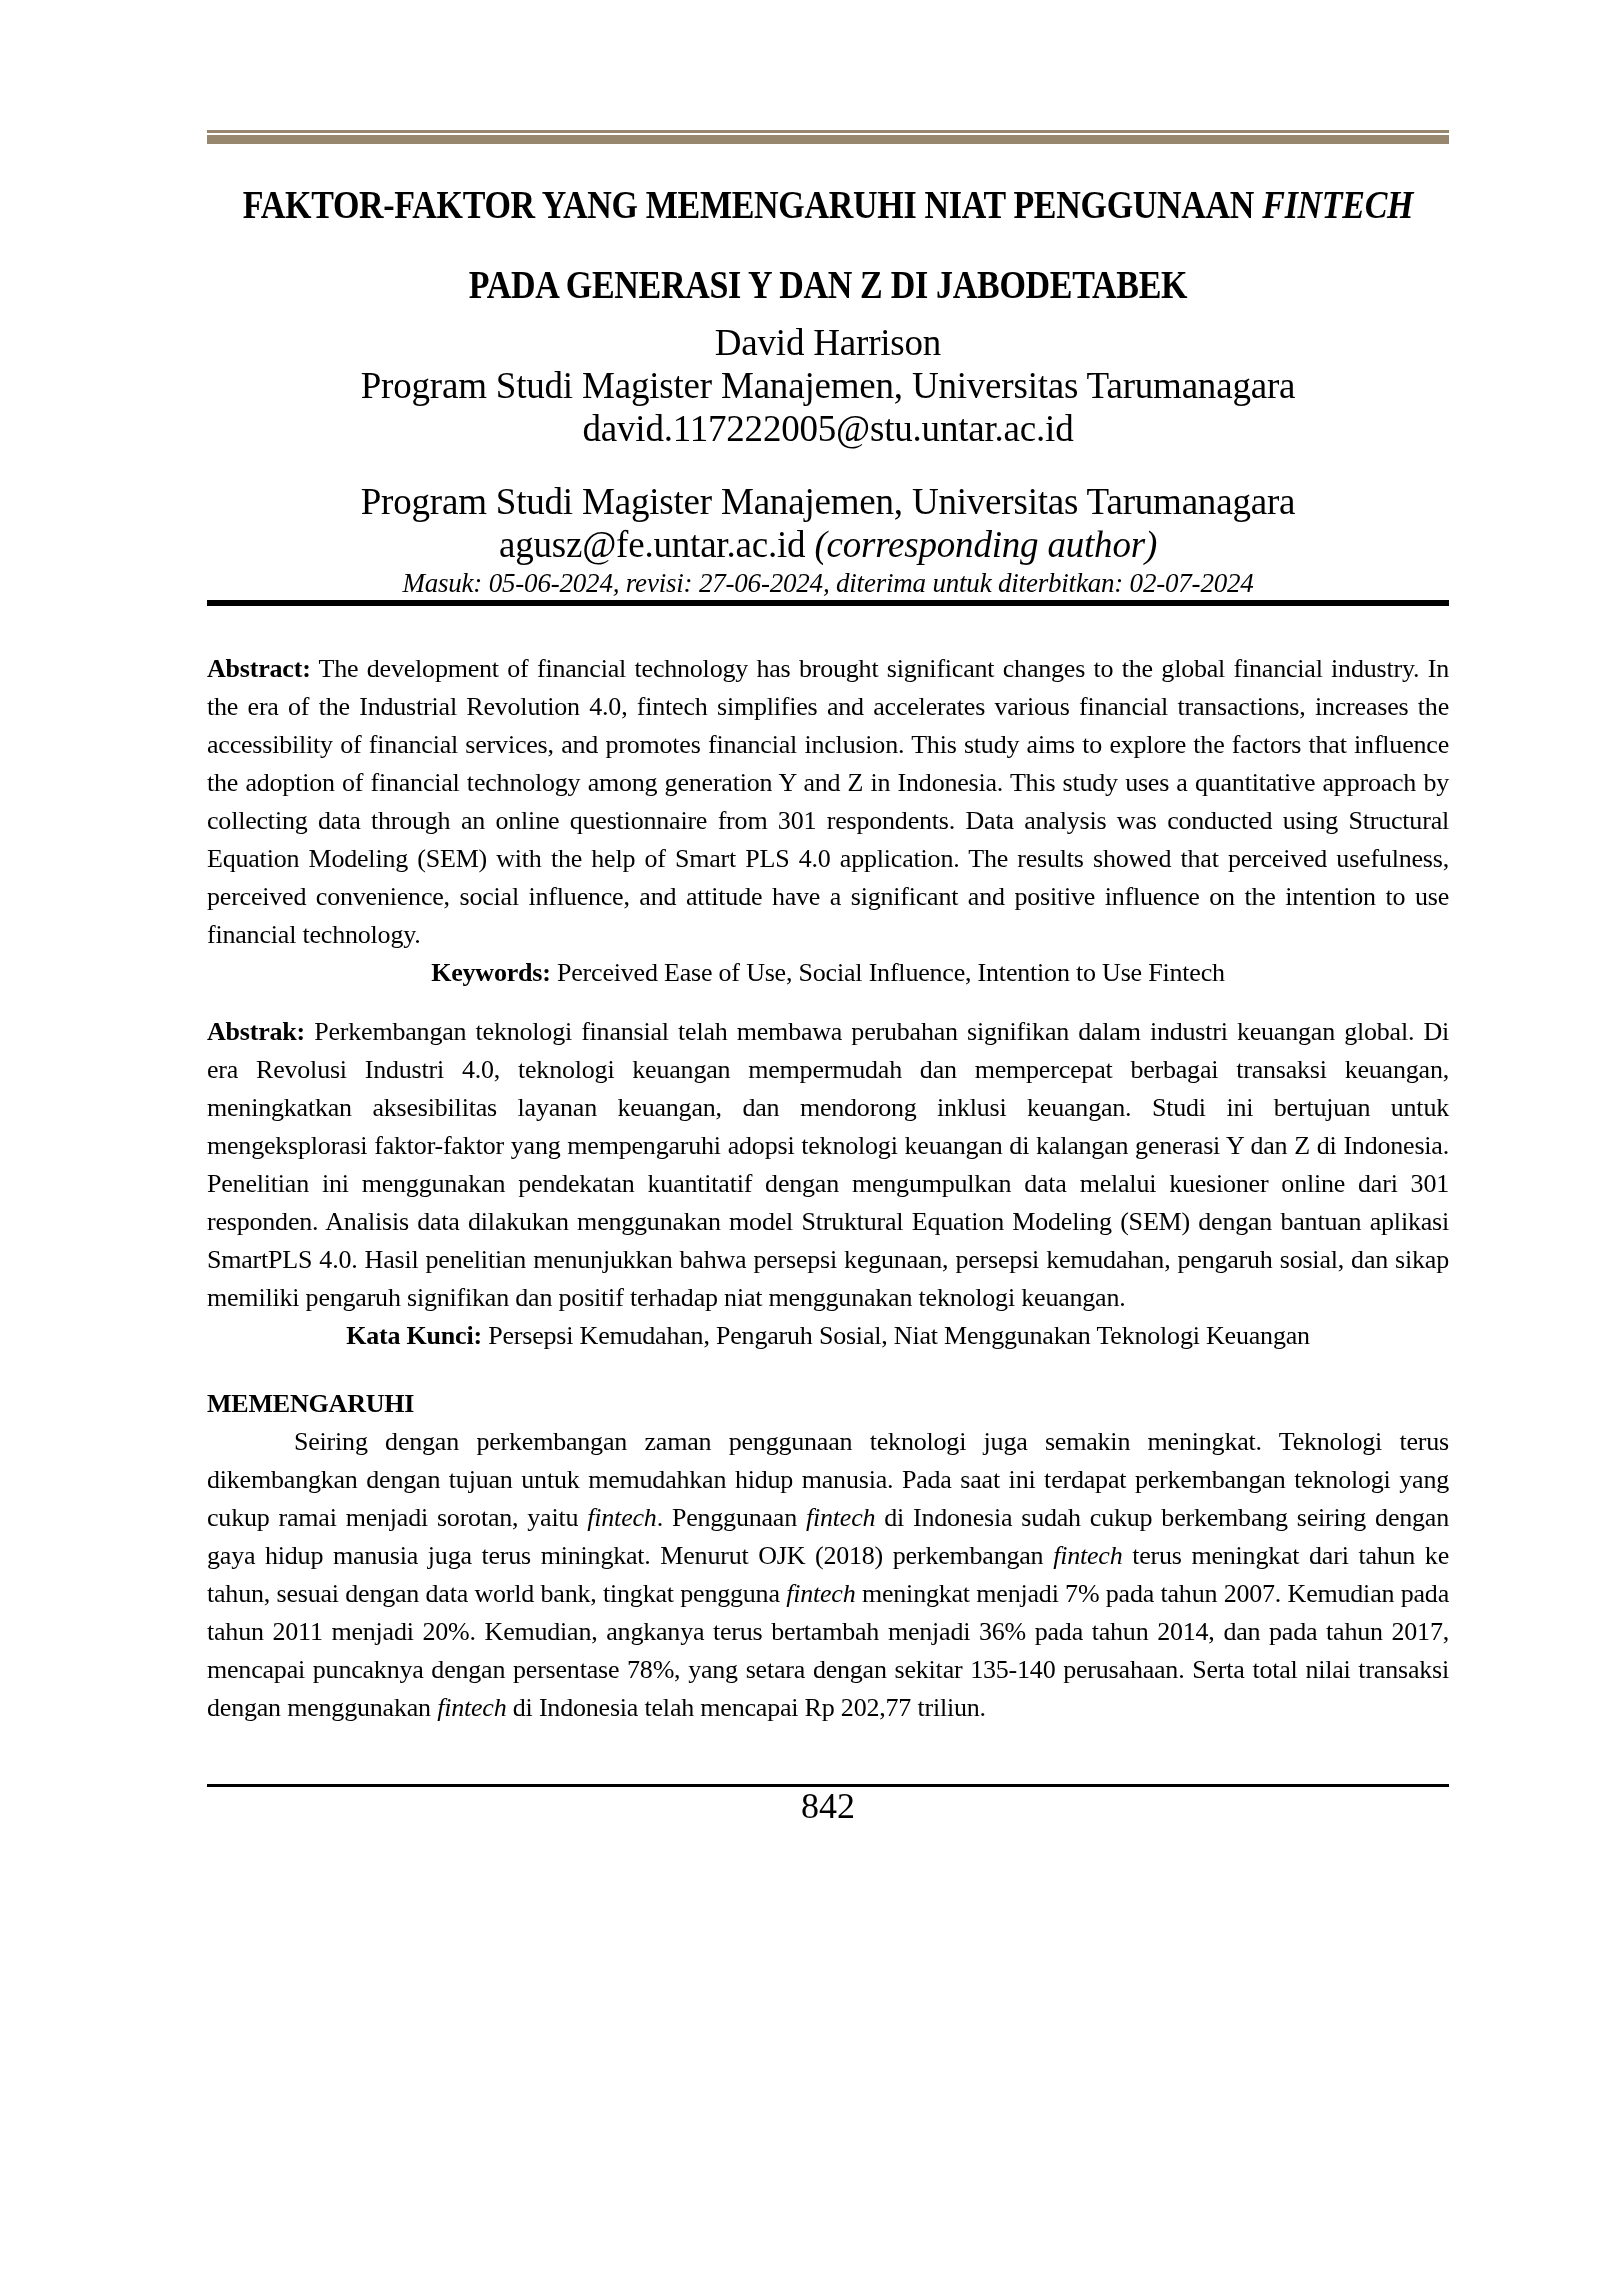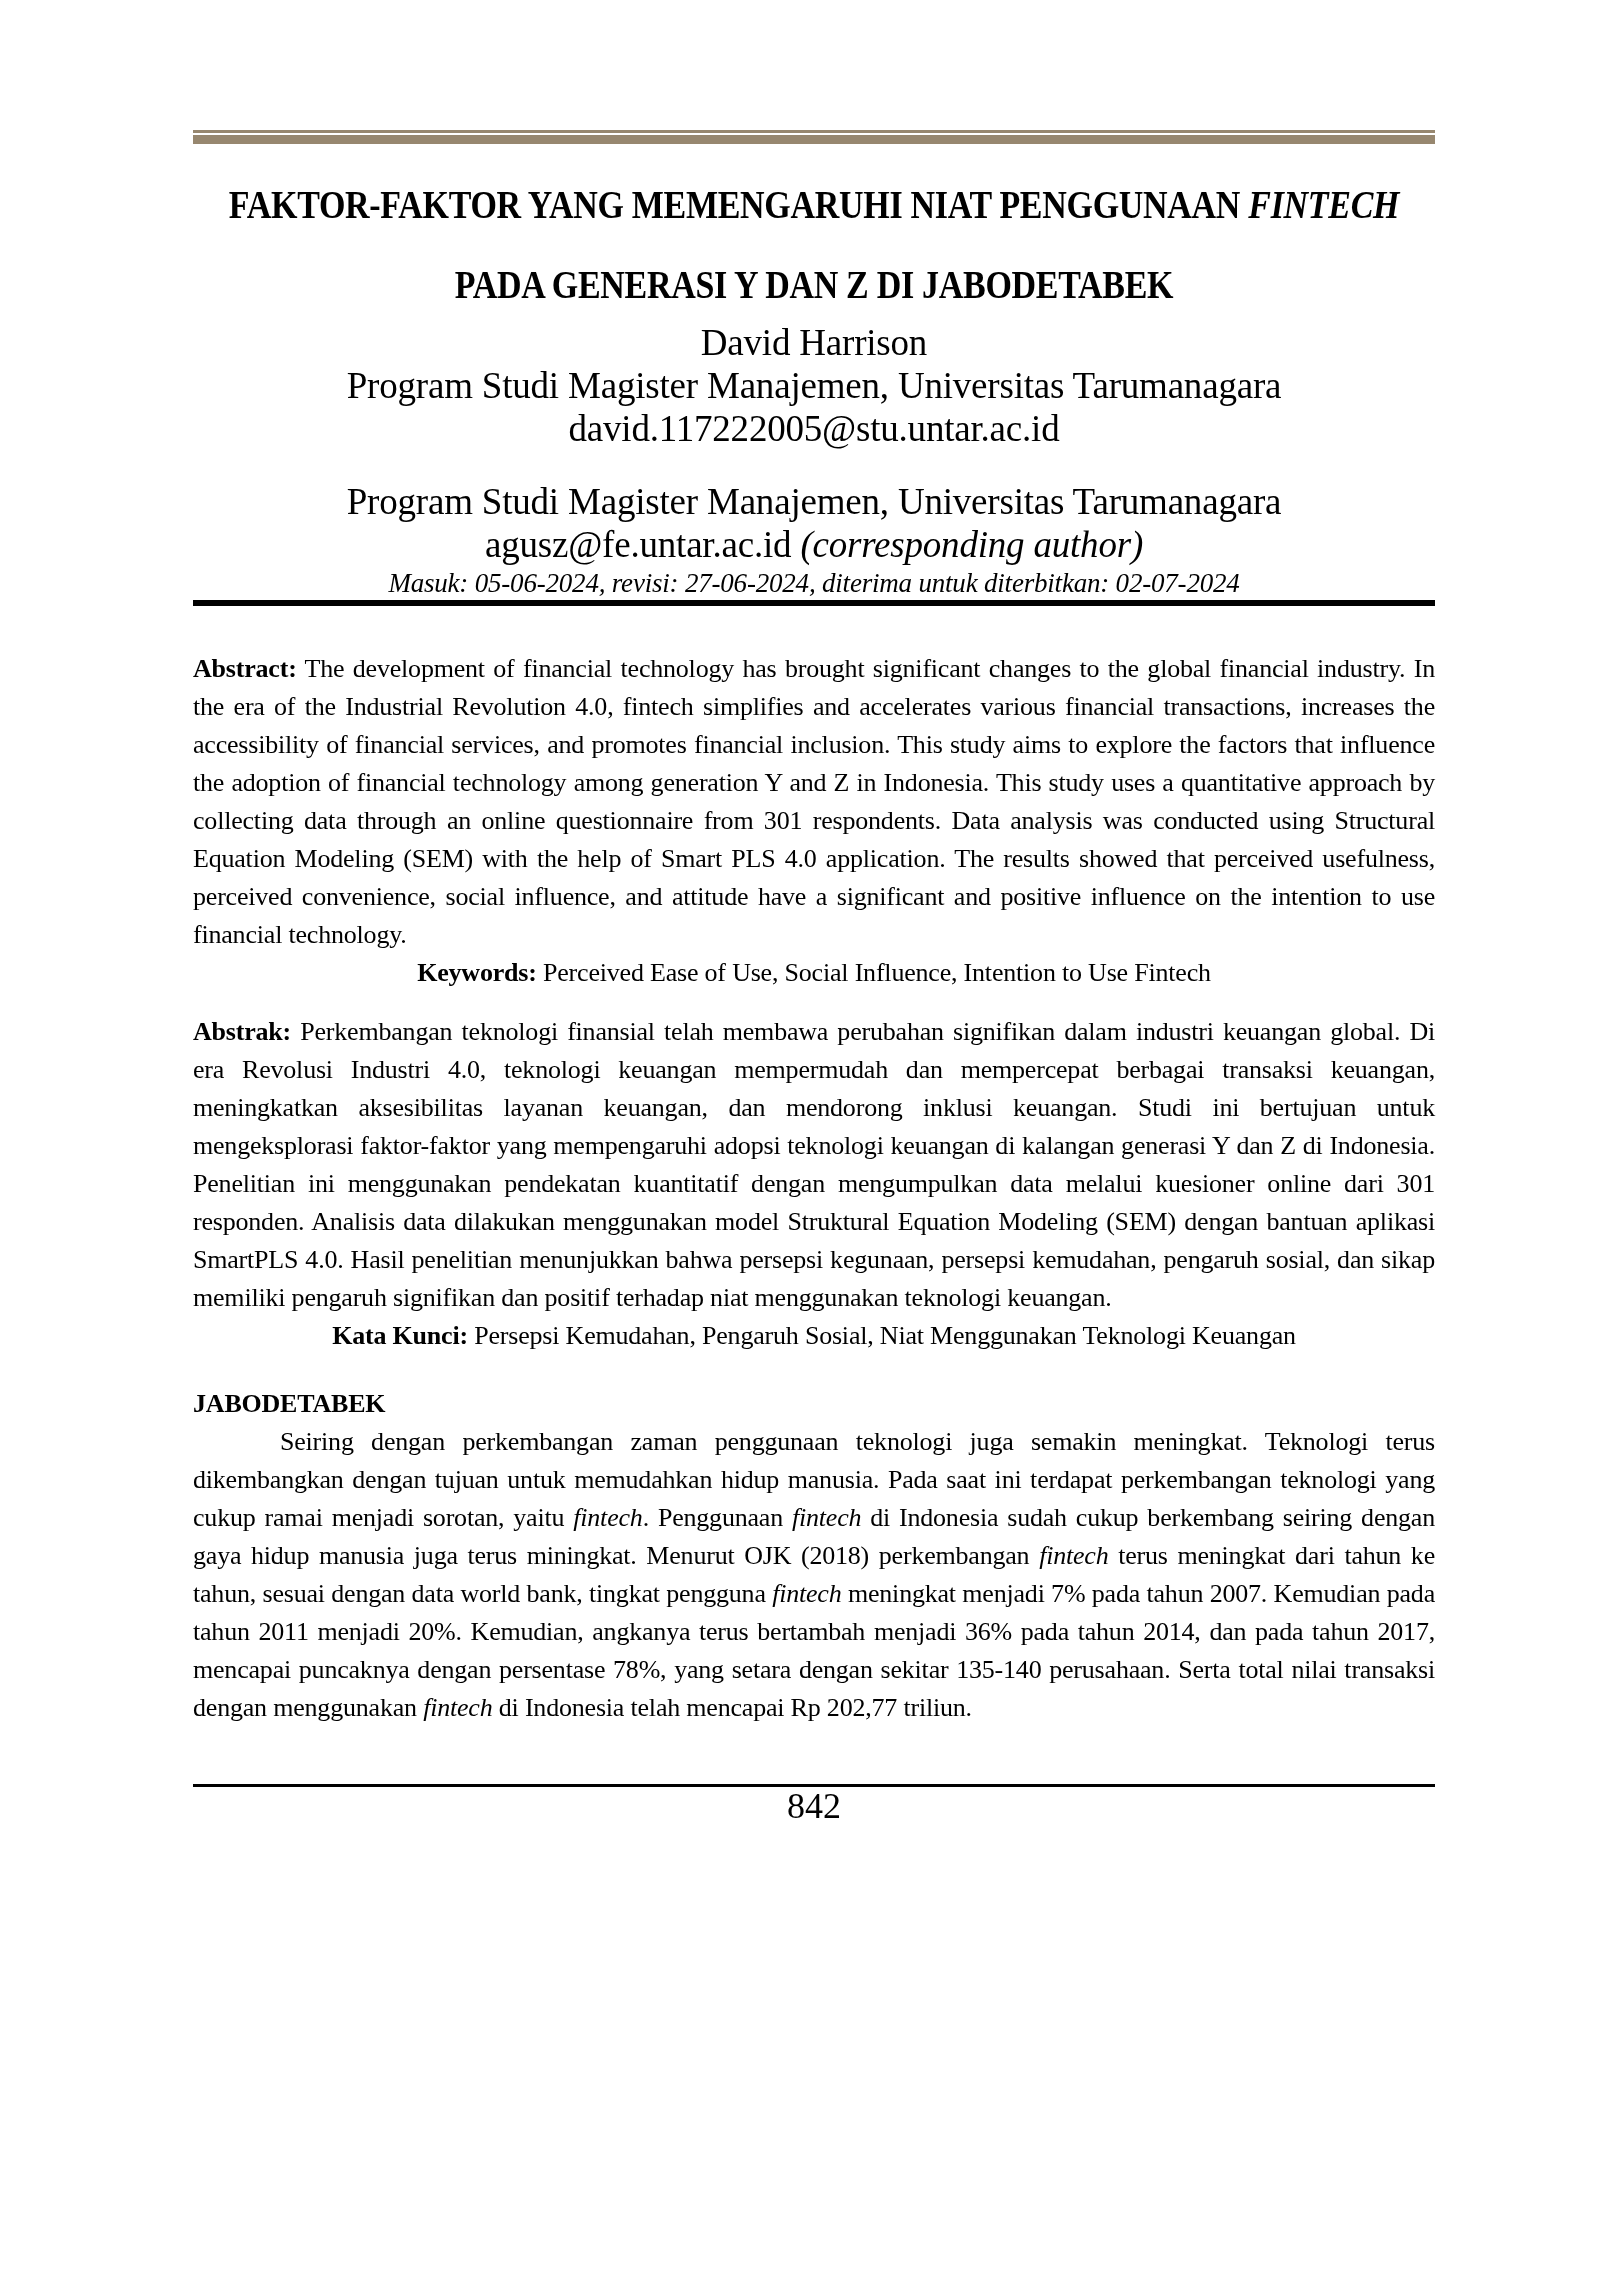--- a/index.html
+++ b/index.html
@@ -8,21 +8,21 @@
     position:relative;
     width:1623px;
     height:2295px;
     background:#ffffff;
     font-family:"Liberation Serif","DejaVu Serif",serif;
     color:var(--ink);
     overflow:hidden;
   }
   .content{
     position:absolute;
-    left:193px;
+    left:207px;
     top:0;
     width:1242px;
   }
   .bar-thin{ margin-top:130px; height:3.3px;  background:var(--accent); }
   .bar-thick{ margin-top:2.2px;  height:8.7px; background:var(--accent); }
 
   .title{
     margin-top:33px;
     font-size:34px;
     line-height:68px;
@@ -96,21 +96,21 @@
       <div><span class="b">Abstract:</span><span> The development of financial technology has brought significant changes to the global financial industry. In the era of the Industrial Revolution 4.0, fintech simplifies and accelerates various financial transactions, increases the accessibility of financial services, and promotes financial inclusion. This study aims to explore the factors that influence the adoption of financial technology among generation Y and Z in Indonesia. This study uses a quantitative approach by collecting data through an online questionnaire from 301 respondents. Data analysis was conducted using Structural Equation Modeling (SEM) with the help of Smart PLS 4.0 application. The results showed that perceived usefulness, perceived convenience, social influence, and attitude have a significant and positive influence on the intention to use financial technology.</span></div>
       <div class="kw-line"><span class="b">Keywords:</span><span> Perceived Ease of Use, Social Influence, Intention to Use Fintech</span></div>
     </div>
 
     <div class="body-text abstract-id">
       <div><span class="b">Abstrak:</span><span> Perkembangan teknologi finansial telah membawa perubahan signifikan dalam industri keuangan global. Di era Revolusi Industri 4.0, teknologi keuangan mempermudah dan mempercepat berbagai transaksi keuangan, meningkatkan aksesibilitas layanan keuangan, dan mendorong inklusi keuangan. Studi ini bertujuan untuk mengeksplorasi faktor-faktor yang mempengaruhi adopsi teknologi keuangan di kalangan generasi Y dan Z di Indonesia. Penelitian ini menggunakan pendekatan kuantitatif dengan mengumpulkan data melalui kuesioner online dari 301 responden. Analisis data dilakukan menggunakan model Struktural Equation Modeling (SEM) dengan bantuan aplikasi SmartPLS 4.0. Hasil penelitian menunjukkan bahwa persepsi kegunaan, persepsi kemudahan, pengaruh sosial, dan sikap memiliki pengaruh signifikan dan positif terhadap niat menggunakan teknologi keuangan.</span></div>
       <div class="kw-line"><span class="b">Kata Kunci:</span><span> Persepsi Kemudahan, Pengaruh Sosial, Niat Menggunakan Teknologi Keuangan</span></div>
     </div>
 
     <div class="body-text headings">
-      <div>JABODETABEK</div>
+      <div>MEMENGARUHI</div>
     </div>
 
     <div class="body-text para"><span>Seiring dengan perkembangan zaman penggunaan teknologi juga semakin meningkat. Teknologi terus dikembangkan dengan tujuan untuk memudahkan hidup manusia. Pada saat ini terdapat perkembangan teknologi yang cukup ramai menjadi sorotan, yaitu </span><span class="i">fintech</span><span>. Penggunaan </span><span class="i">fintech</span><span> di Indonesia sudah cukup berkembang seiring dengan gaya hidup manusia juga terus miningkat. Menurut OJK (2018) perkembangan </span><span class="i">fintech</span><span> terus meningkat dari tahun ke tahun, sesuai dengan data world bank, tingkat pengguna </span><span class="i">fintech</span><span> meningkat menjadi 7% pada tahun 2007. Kemudian pada tahun 2011 menjadi 20%. Kemudian, angkanya terus bertambah menjadi 36% pada tahun 2014, dan pada tahun 2017, mencapai puncaknya dengan persentase 78%, yang setara dengan sekitar 135-140 perusahaan. Serta total nilai transaksi dengan menggunakan </span><span class="i">fintech</span><span> di Indonesia telah mencapai Rp 202,77 triliun.</span></div>
 
     <div class="footer-rule"></div>
     <div class="page-number">842</div>
 
   </div>
 </div>
 

